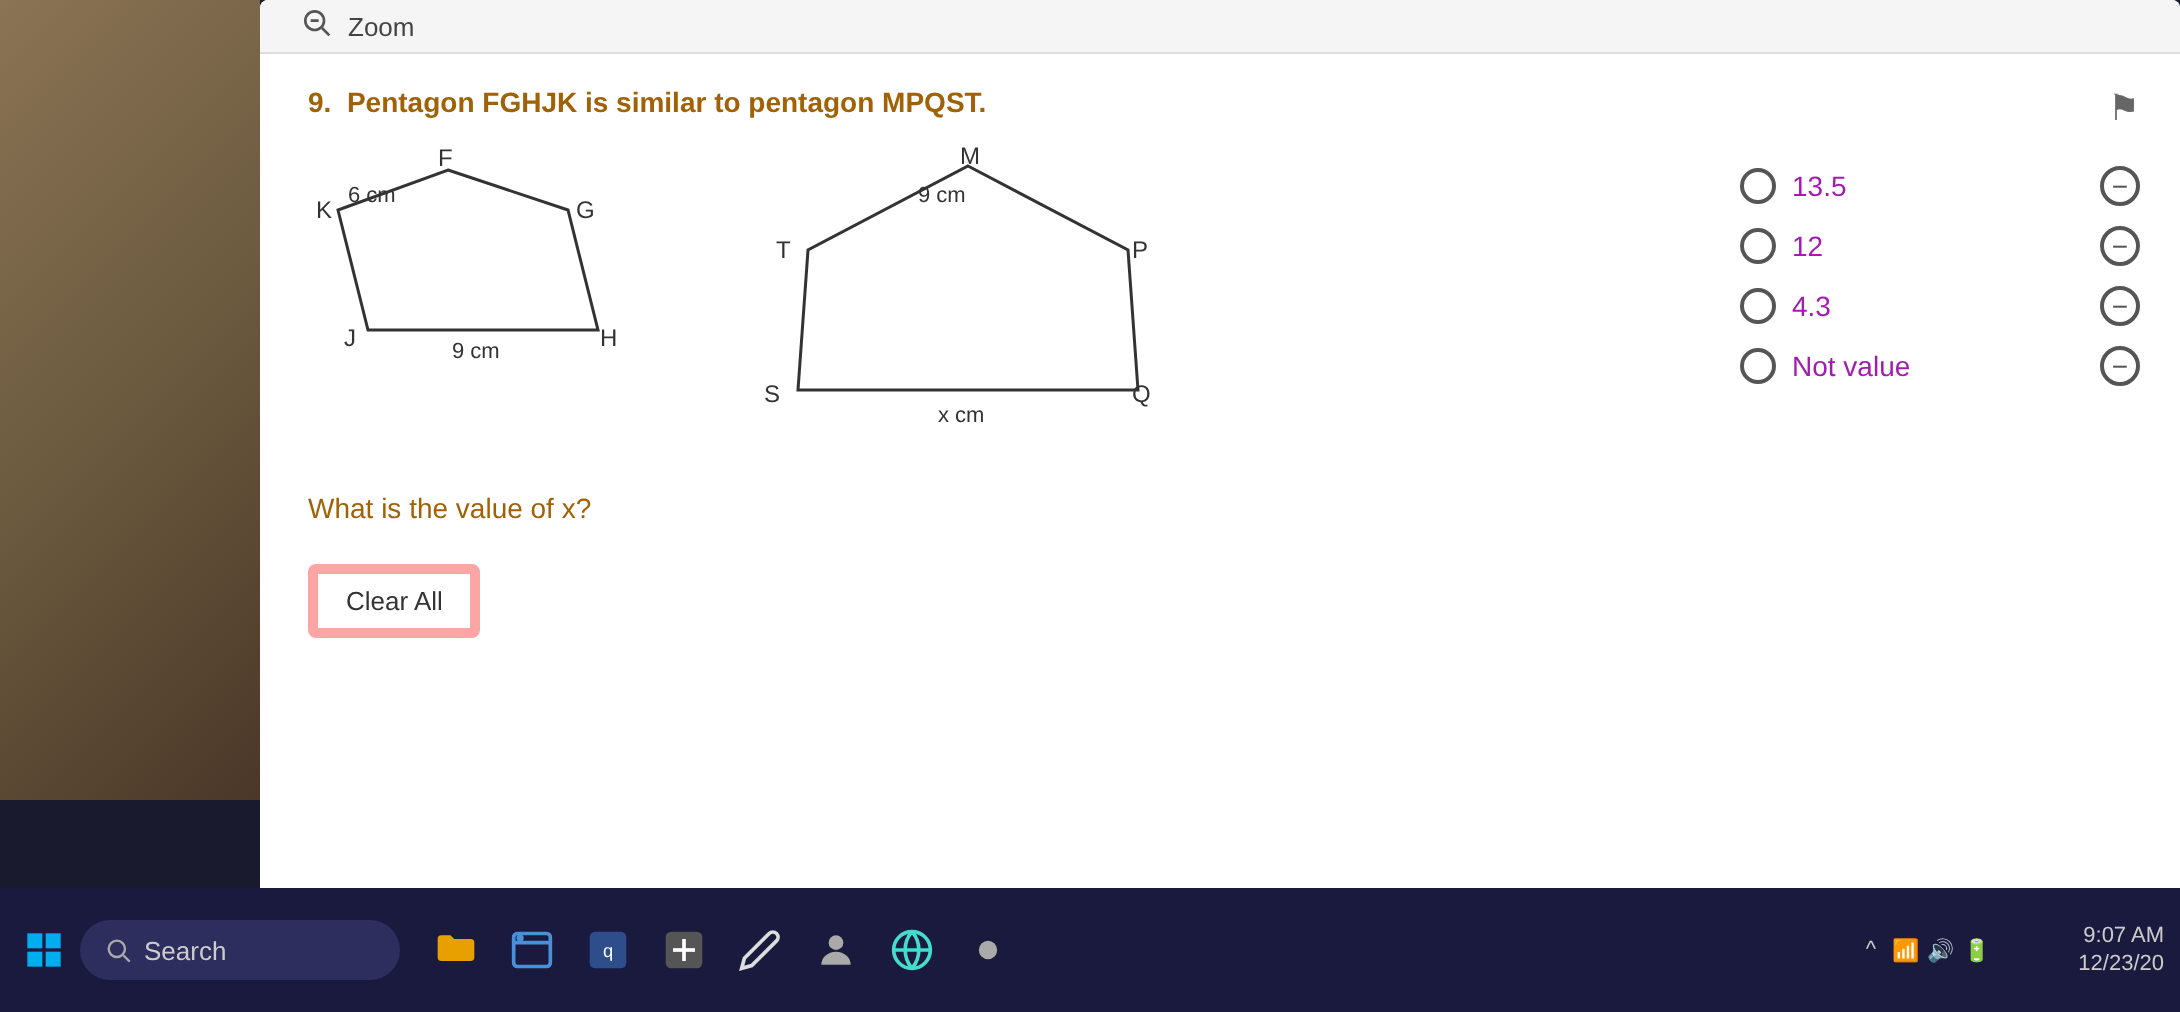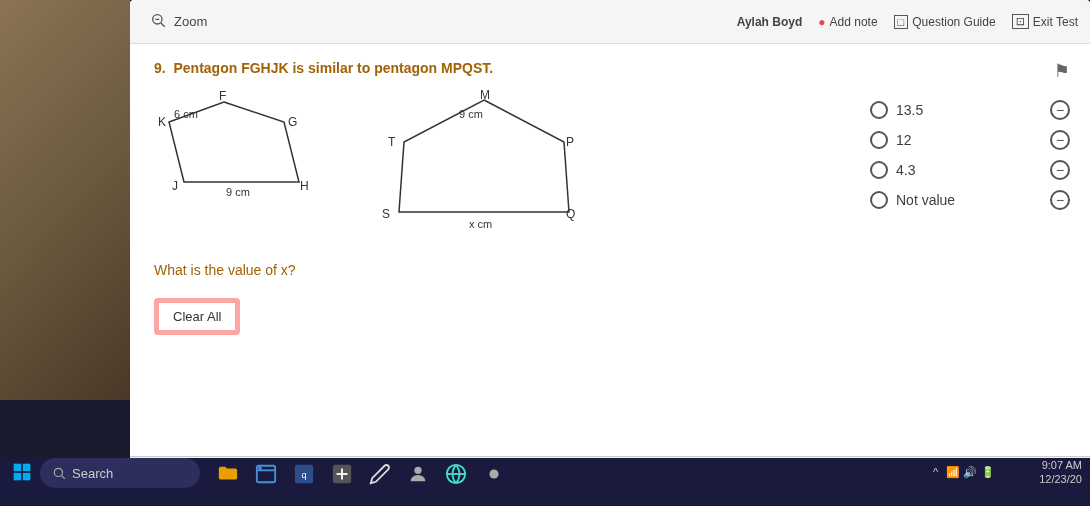--- a/index.html
+++ b/index.html
@@ -36,21 +36,21 @@
     }
 
     
     .top-bar {
       display: flex;
       align-items: center;
       justify-content: space-between;
       background: #f5f5f5;
       border-bottom: 1px solid #ddd;
       padding: 4px 12px;
-      height: 44px;
+      height: 27px;
     }
 
     .top-bar-left {
       display: flex;
       align-items: center;
       gap: 8px;
     }
 
     .top-bar-right {
       display: flex;
@@ -134,21 +134,21 @@
       width: 18px;
       height: 18px;
       border-radius: 50%;
       border: 2px solid #555;
       background: white;
       flex-shrink: 0;
     }
 
     .answer-text {
       font-size: 14px;
-      color: #404040;
+      color: #a21caf;
     }
 
     .minus-icon {
       width: 20px;
       height: 20px;
       border-radius: 50%;
       border: 2px solid #555;
       display: flex;
       align-items: center;
       justify-content: center;
@@ -253,24 +253,24 @@
       cursor: pointer;
       white-space: nowrap;
     }
 
     
     .taskbar {
       position: absolute;
       bottom: 0;
       left: 0;
       width: 1090px;
-      height: 48px;
+      height: 62px;
       background: #1a1a3e;
       display: flex;
-      align-items: flex-start;
+      align-items: center;
       padding: 0 8px;
       gap: 4px;
       z-index: 10;
     }
 
     .taskbar-start {
       width: 28px;
       height: 28px;
       display: flex;
       align-items: center;
@@ -360,35 +360,20 @@
       </span>
       <span>
         <svg viewBox="0 0 24 24" fill="none" stroke="#555" stroke-width="2" width="16" height="16">
           <circle cx="11" cy="11" r="7"></circle>
           <line x1="16.5" y1="16.5" x2="22" y2="22"></line>
           <line x1="8" y1="11" x2="14" y2="11"></line>
         </svg>
       </span>
       <span style="font-size:13px;color:#444;">Zoom</span>
     </div>
-    <div class="top-bar-right">
-      <span style="font-weight:bold;">Aylah Boyd</span>
-      <span class="btn-link">
-        <span style="color:#e44;">●</span>
-        <span>Add note</span>
-      </span>
-      <span class="btn-link">
-        <span style="border:1px solid #555;padding:0 3px;font-size:11px;">□</span>
-        <span>Question Guide</span>
-      </span>
-      <span class="btn-link">
-        <span style="border:1px solid #555;padding:0 3px;font-size:11px;">⊡</span>
-        <span>Exit Test</span>
-      </span>
-    </div>
   </div>
 
   <div class="question-area">
     <div class="question-number">
       <span>9.</span>
       &nbsp;<span>Pentagon FGHJK is similar to pentagon MPQST.</span>
     </div>
 
     <span class="flag-icon">⚑</span>
 

